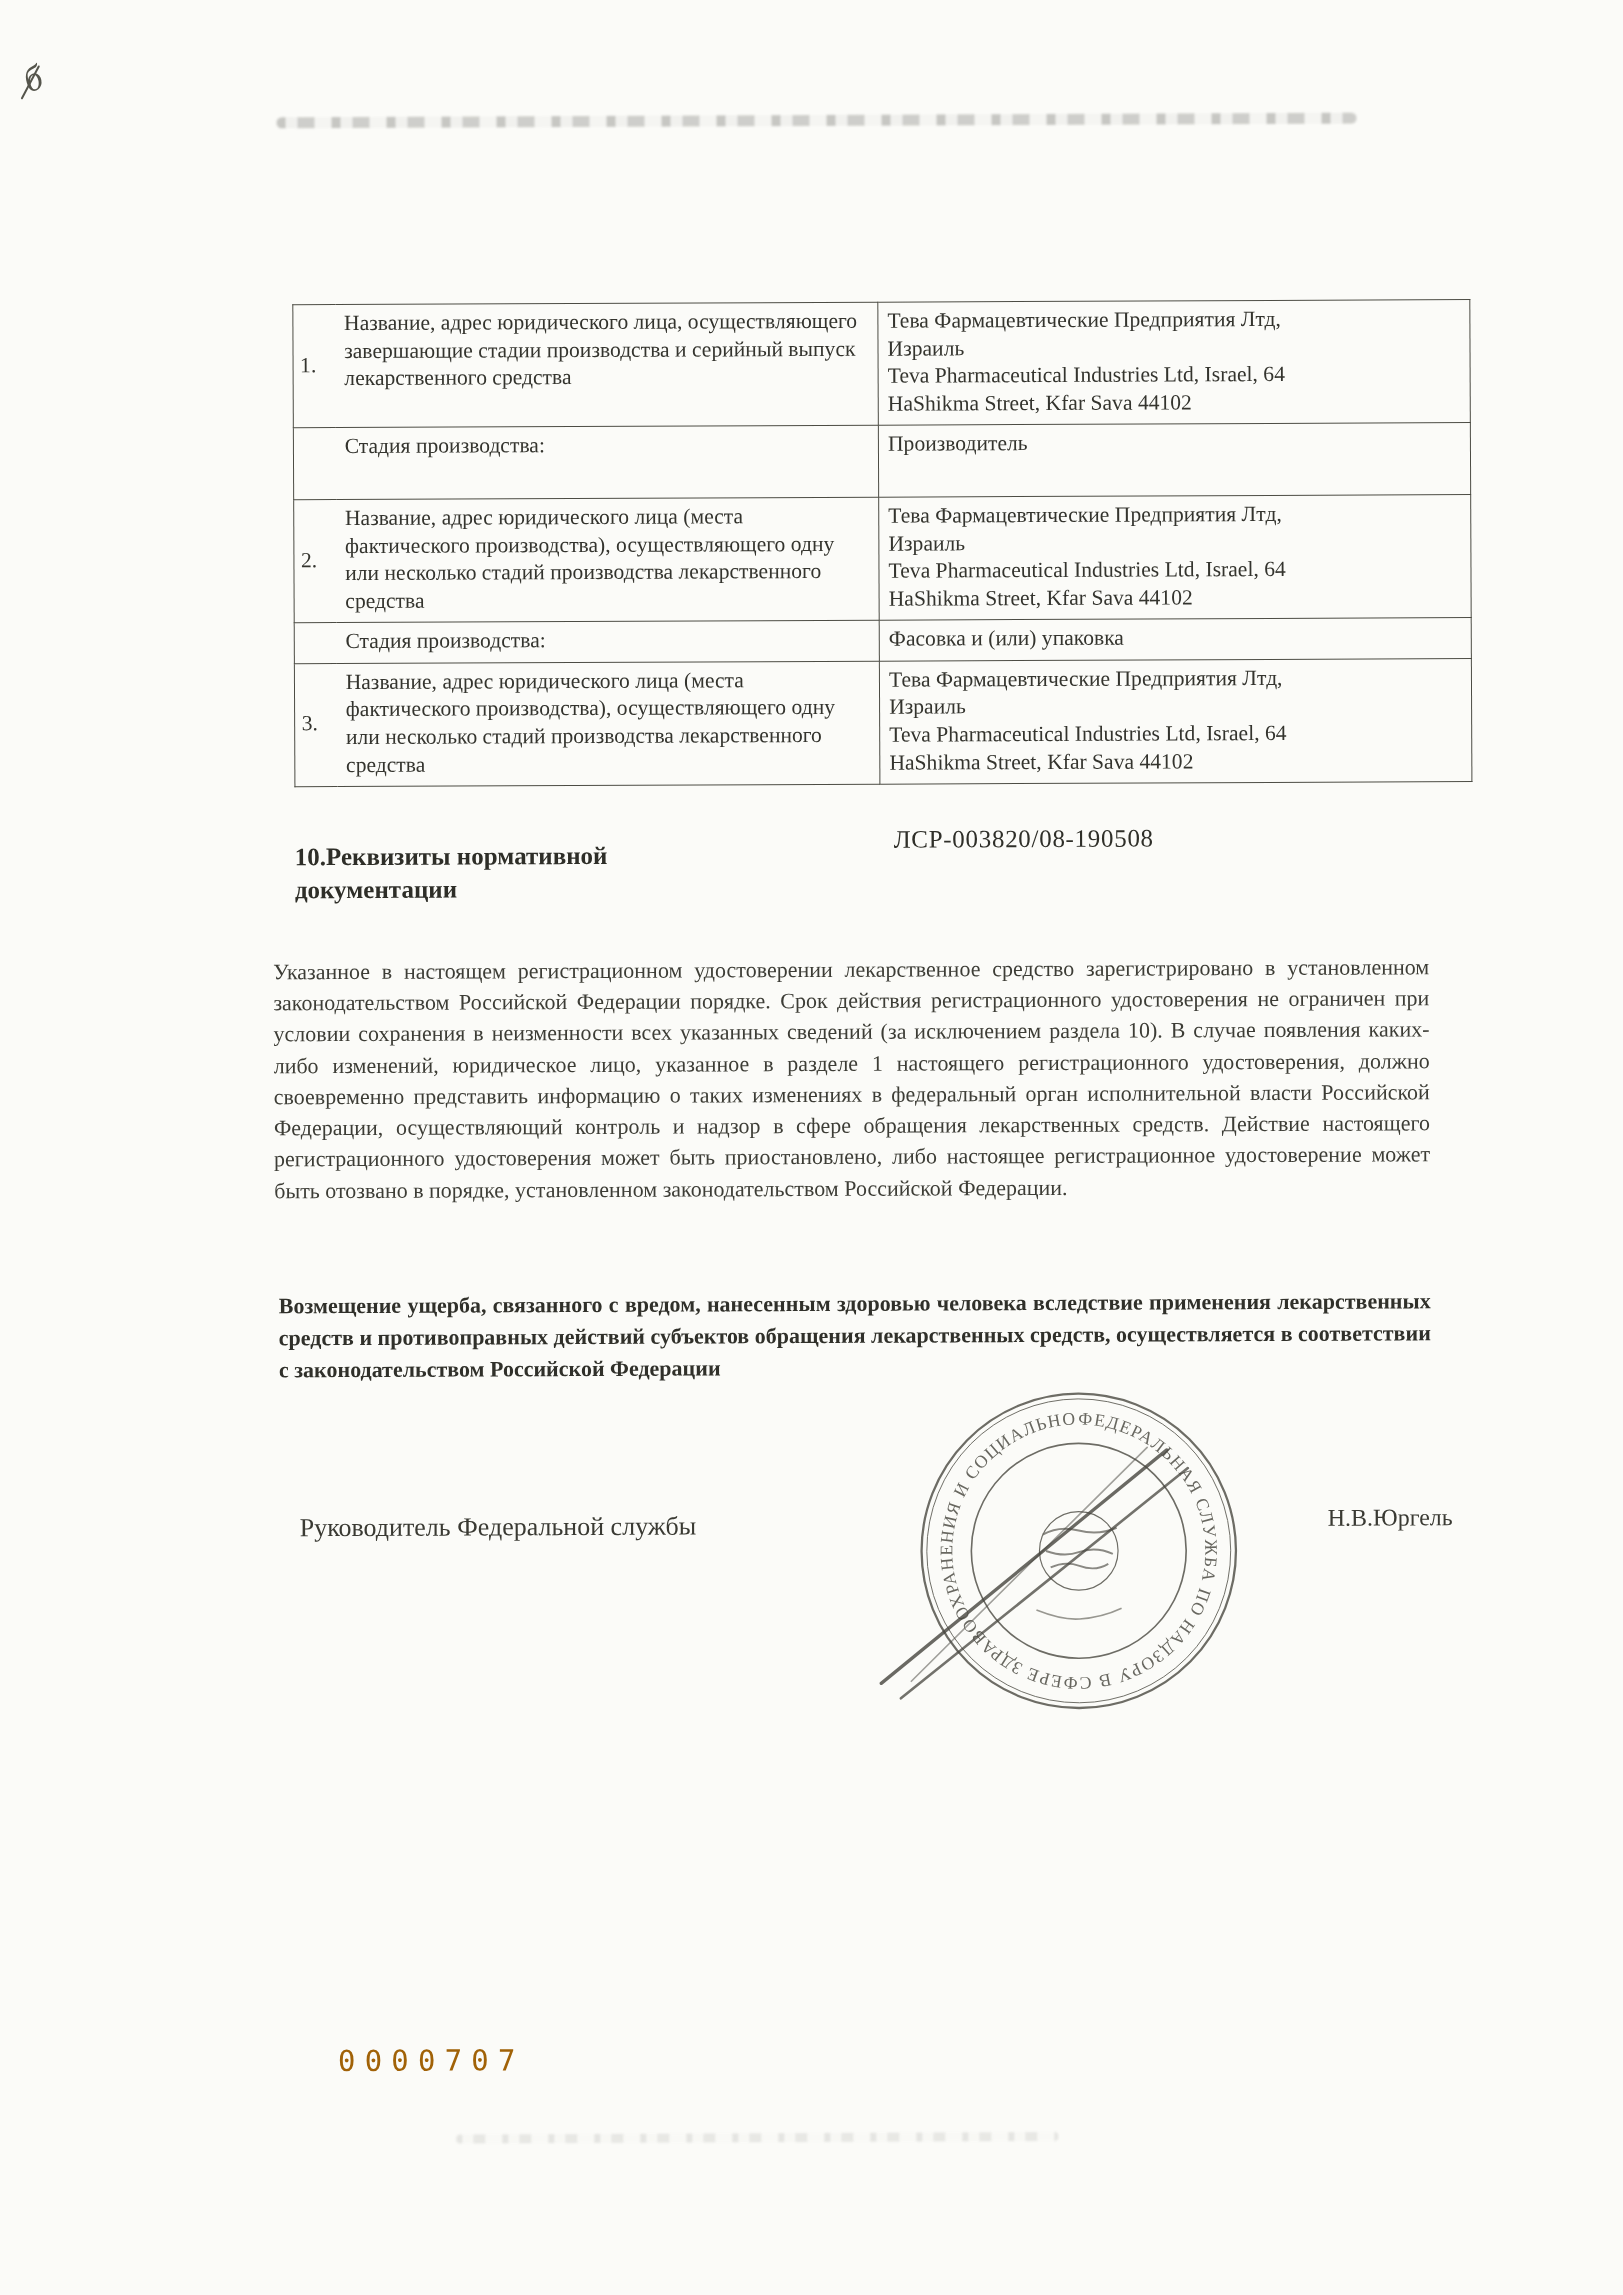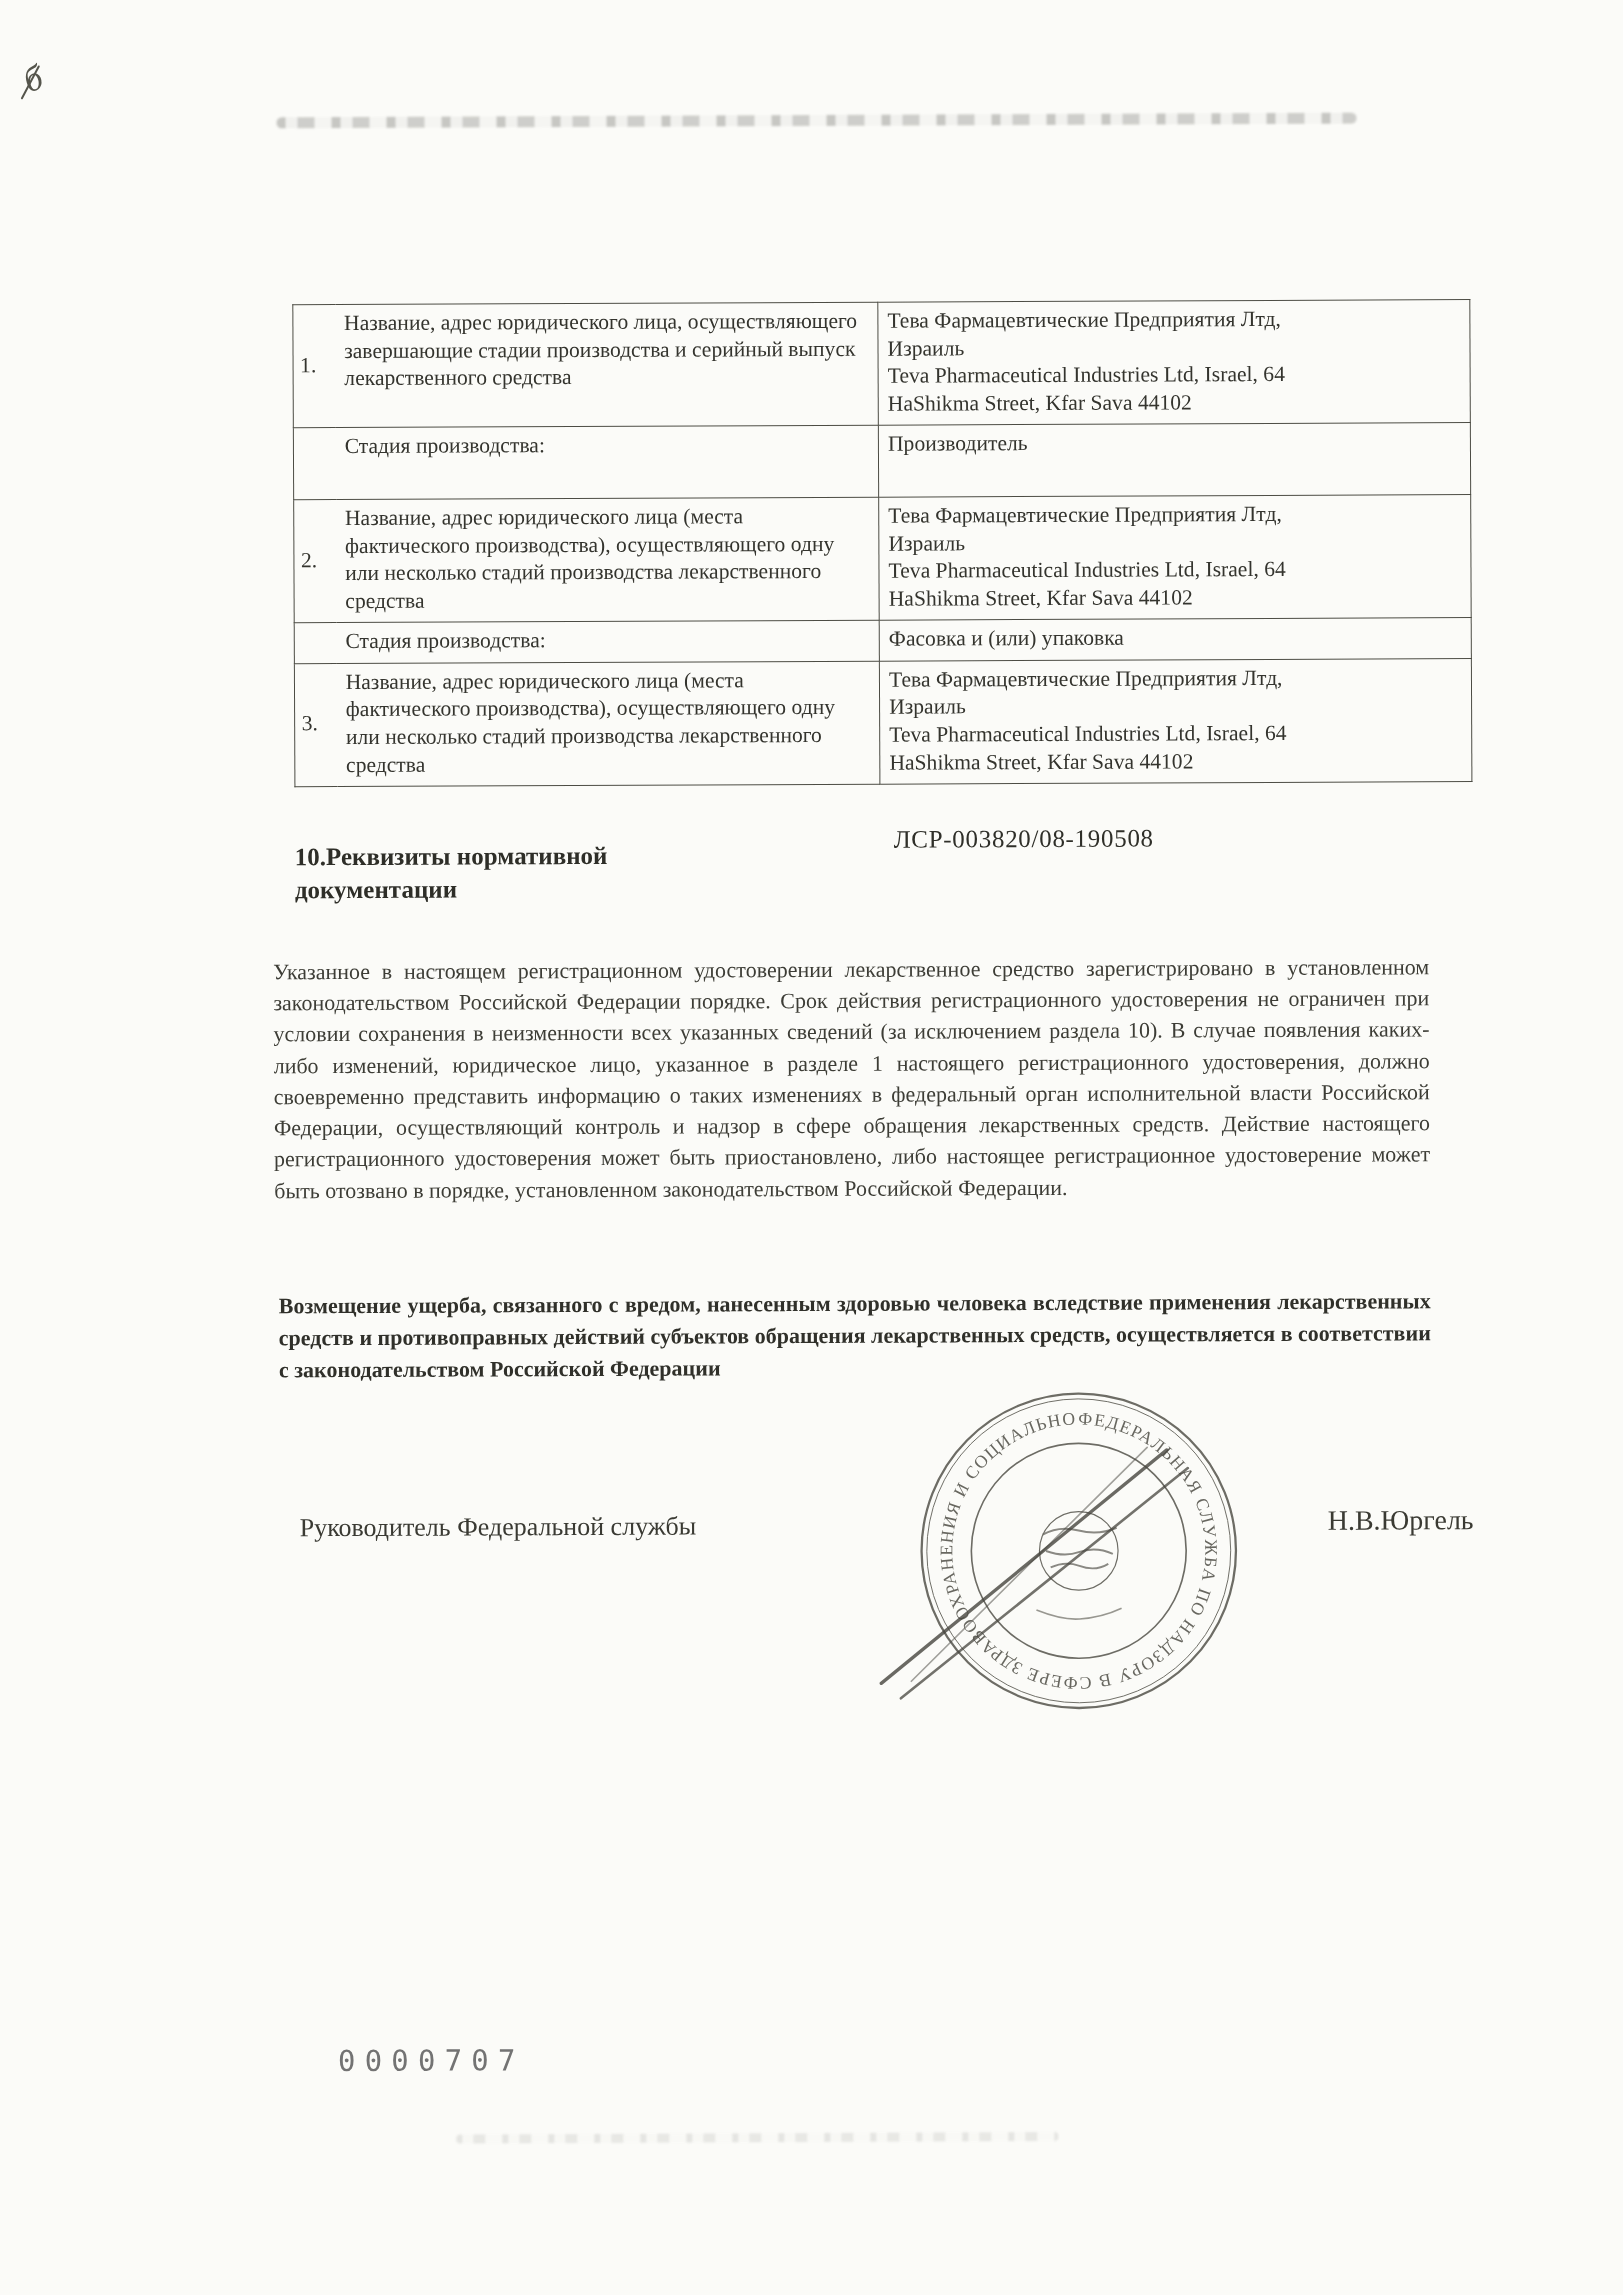--- a/index.html
+++ b/index.html
@@ -69,28 +69,28 @@
     position:absolute;left:274px;top:954px;width:1156px;
     font-size:22px;line-height:1.42;text-align:justify;color:#3d3d36;
   }
   .para-liability{
     position:absolute;left:278px;top:1288px;width:1152px;
     font-size:22px;line-height:1.45;text-align:justify;
     font-weight:bold;color:#30302a;
   }
   
   .sig-title{position:absolute;left:298px;top:1511px;font-size:26px;color:#3a3a33;}
-  .sig-name{position:absolute;left:1326px;top:1507px;font-size:28px;color:#3a3a33;}
+  .sig-name{position:absolute;left:1326px;top:1507px;font-size:24px;color:#3a3a33;}
   .stamp-svg{position:absolute;left:910px;top:1385px;width:334px;height:334px;opacity:.85;}
   .strokes-svg{position:absolute;left:838px;top:1386px;width:511px;height:386px;}
   
   .serial{
     position:absolute;left:334px;top:2042px;
     font-family:"DejaVu Sans Mono","Liberation Mono",monospace;
-    font-size:29px;letter-spacing:9.2px;color:#737373;
+    font-size:29px;letter-spacing:9.2px;color:#a16207;
   }
 </style>
 </head>
 <body>
 
 <div class="page">
 
   <div class="noise-top"></div>
   <div class="corner-mark">б</div>
   <div class="corner-slash"></div>

